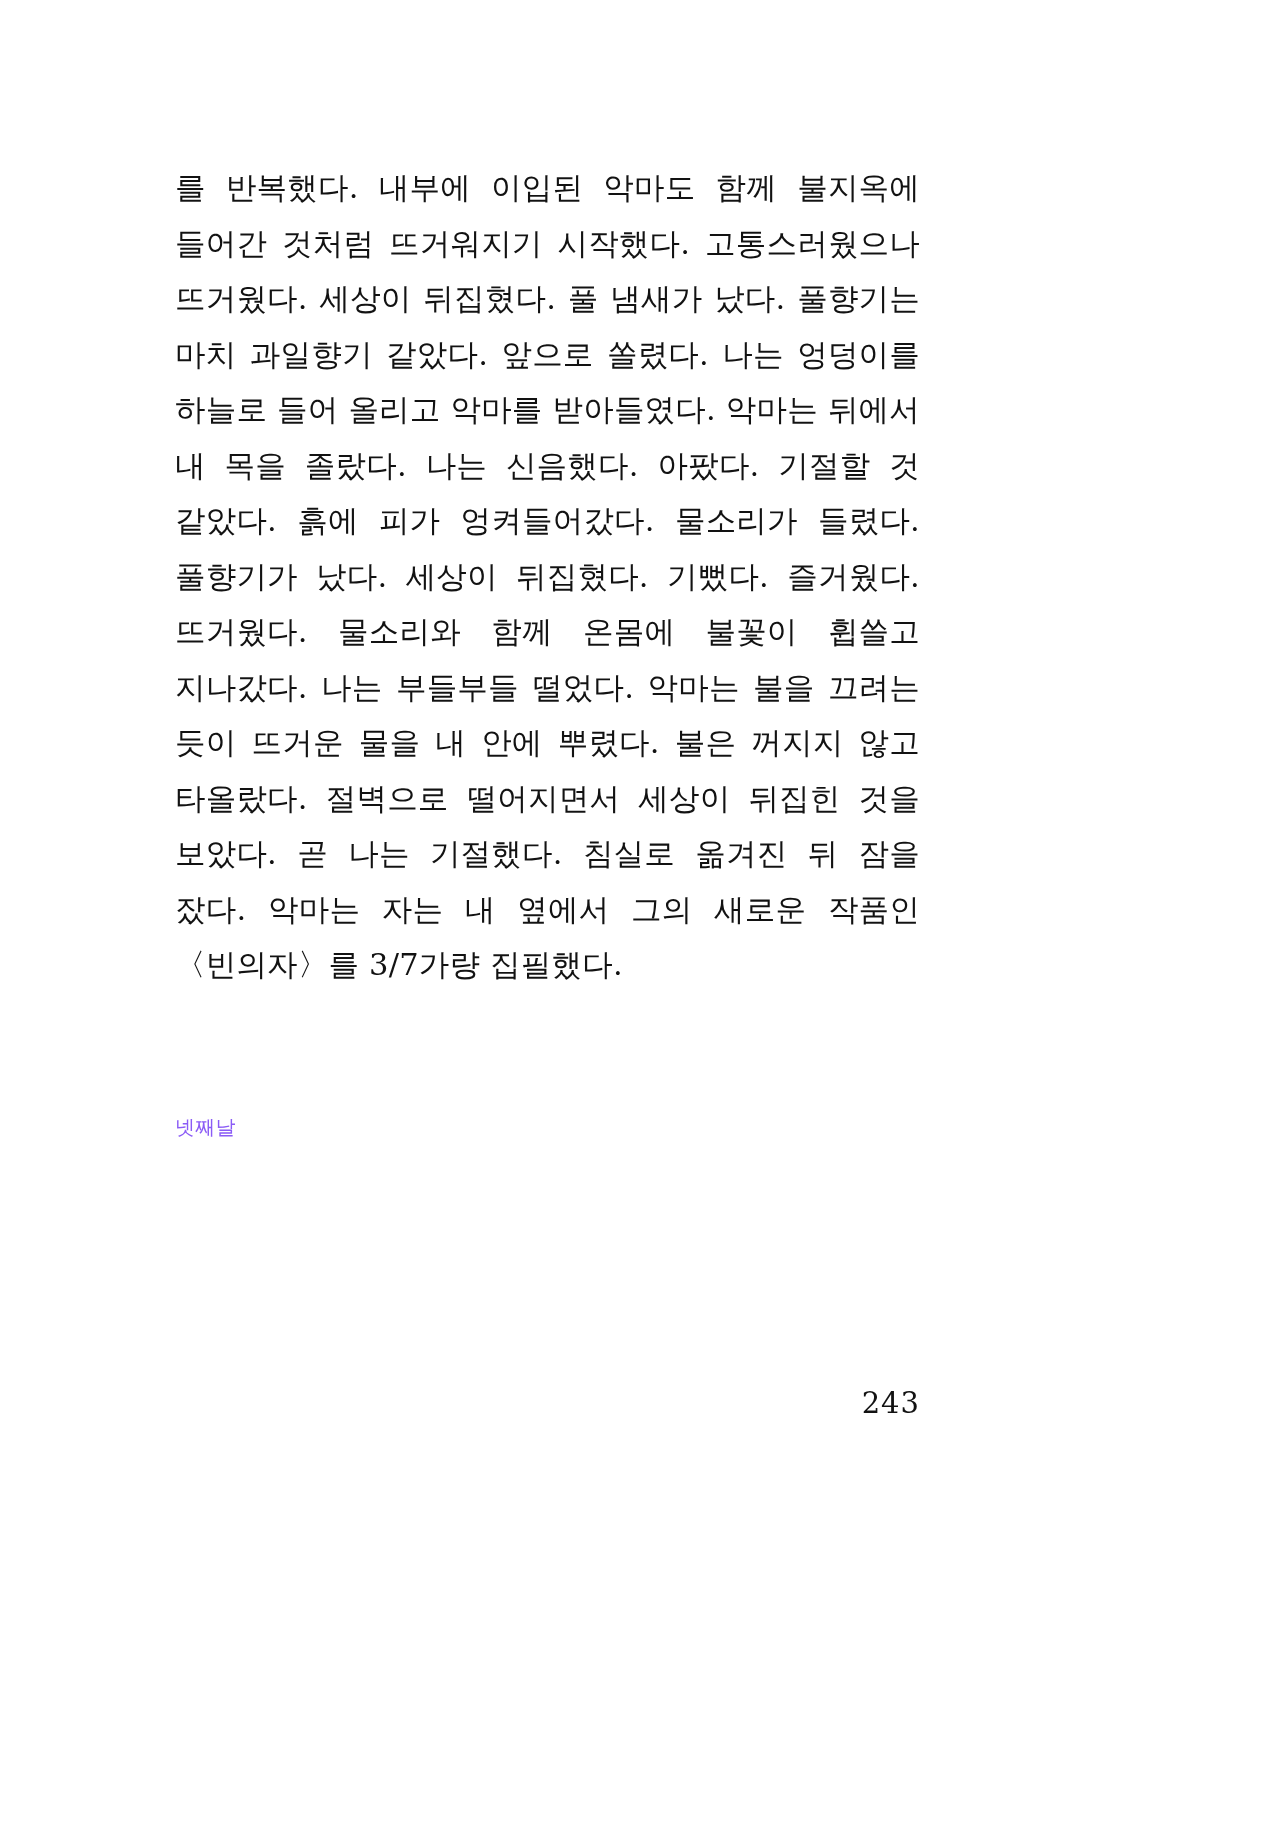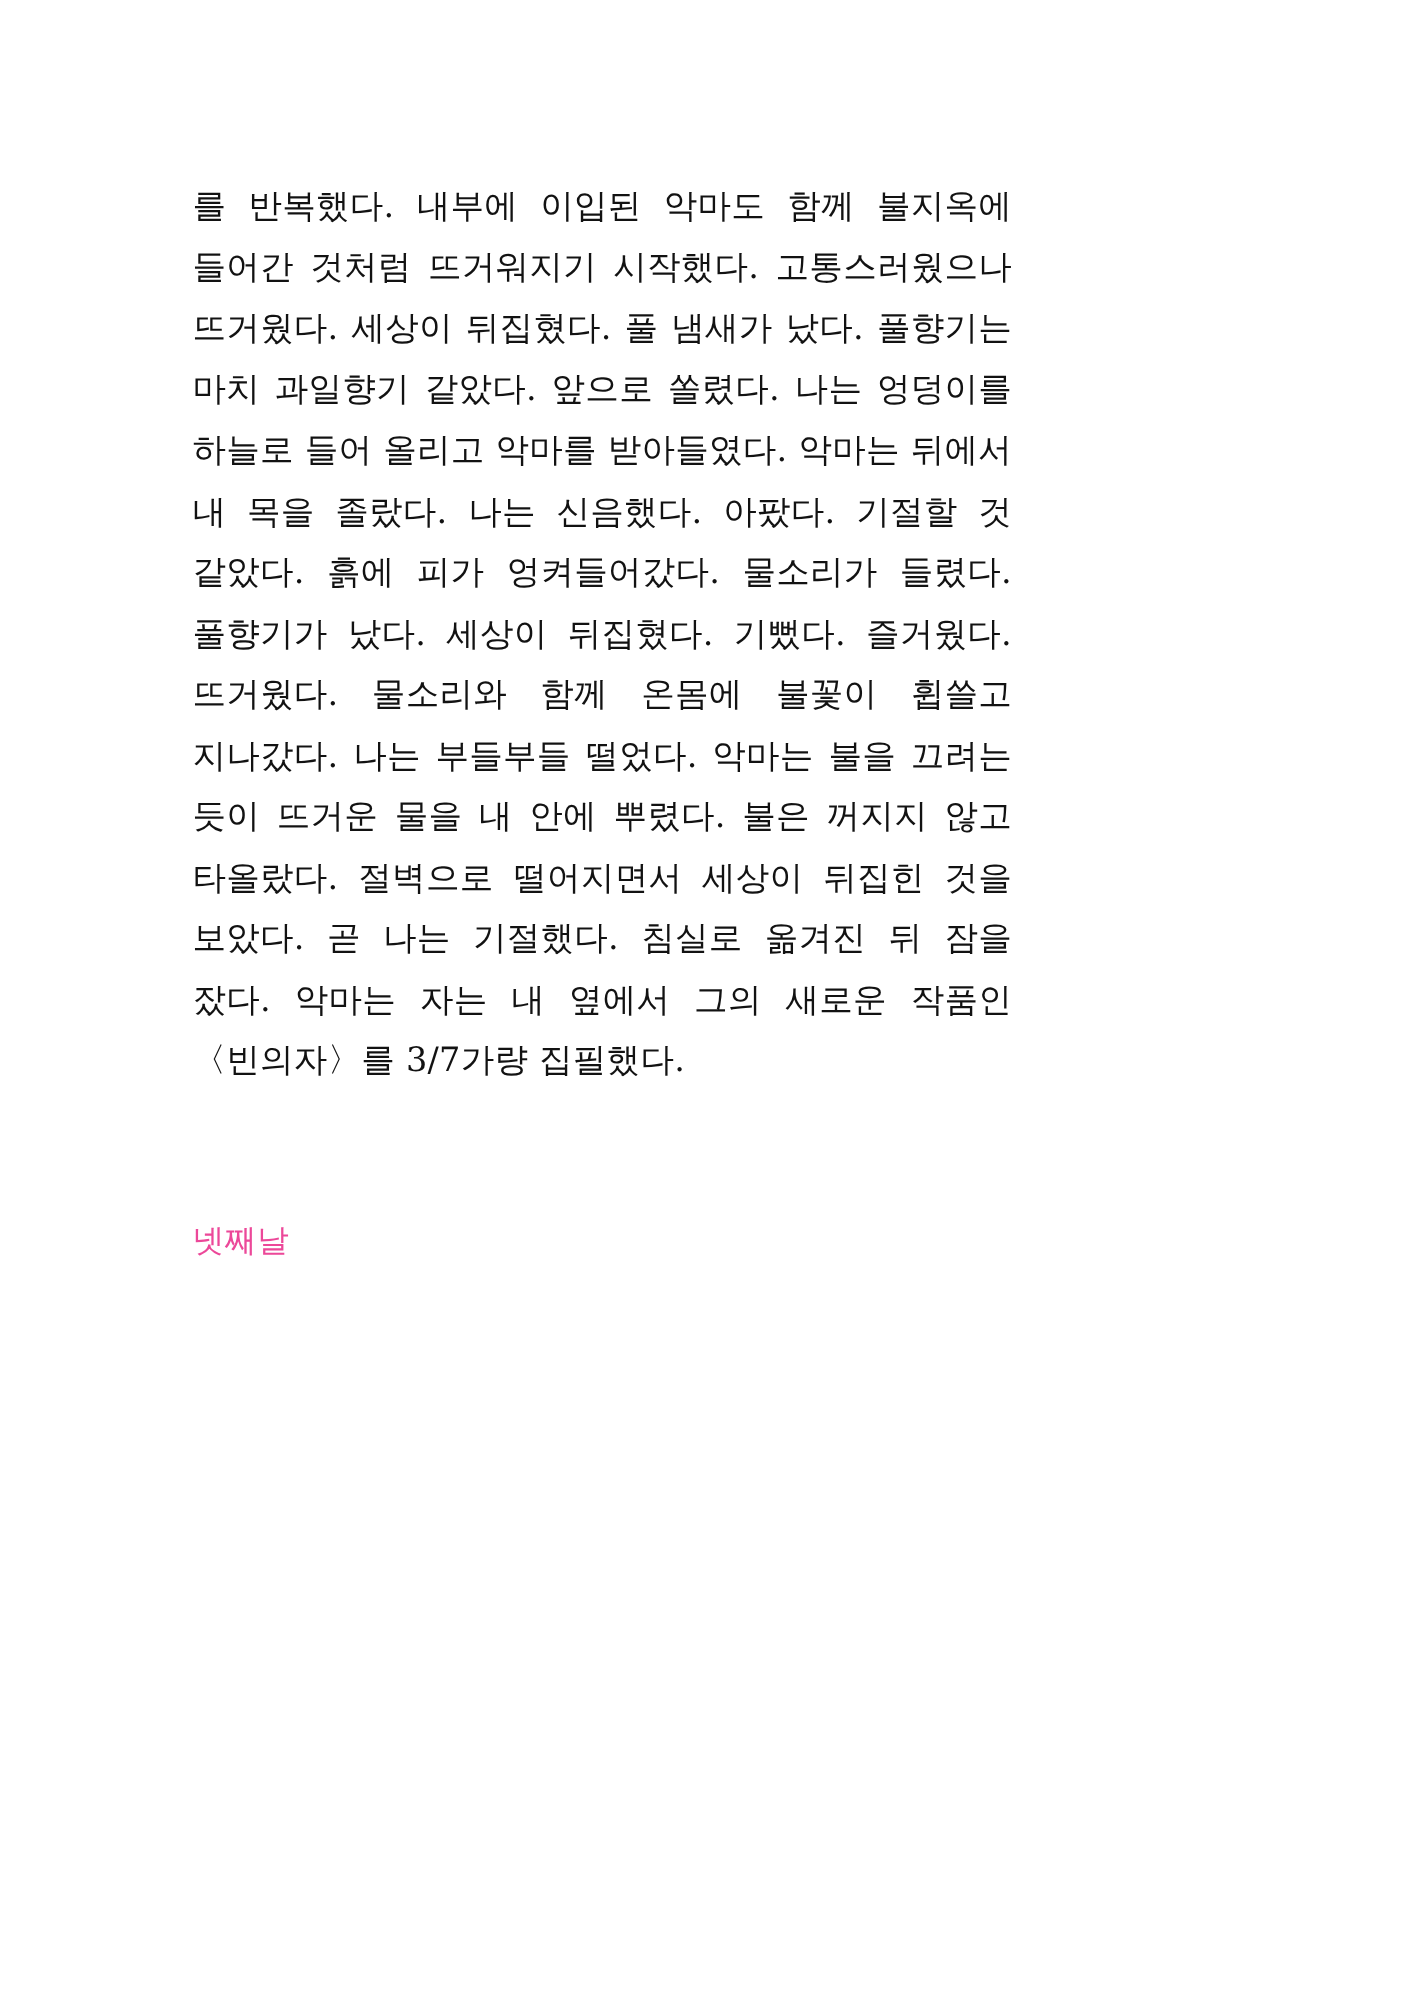--- a/index.html
+++ b/index.html
@@ -36,24 +36,24 @@
     color: #121212;
     font-weight: 400;
   }
   .body-text.last-line-natural {
     text-align-last: left;
   }
   .spacer-after-para {
     height: 112px;
   }
   .section-heading {
-    font-size: 29px;
+    font-size: 20px;
     line-height: 44px;
     margin: 0;
-    color: #ec4899;
+    color: #8b5cf6;
     font-weight: 400;
     letter-spacing: 0.3px;
   }
   .spacer-after-heading {
     height: 58px;
   }
   .page-number-wrap {
     position: absolute;
     left: 175px;
     top: 1386px;
@@ -78,14 +78,17 @@
 
     <div class="spacer-after-para"></div>
 
     <h2 class="section-heading">넷째날</h2>
 
     <div class="spacer-after-heading"></div>
 
 
   </div>
 
+  <div class="page-number-wrap">
+    <span class="page-number">243</span>
+  </div>
 
 </div>
 
 </body></html>

